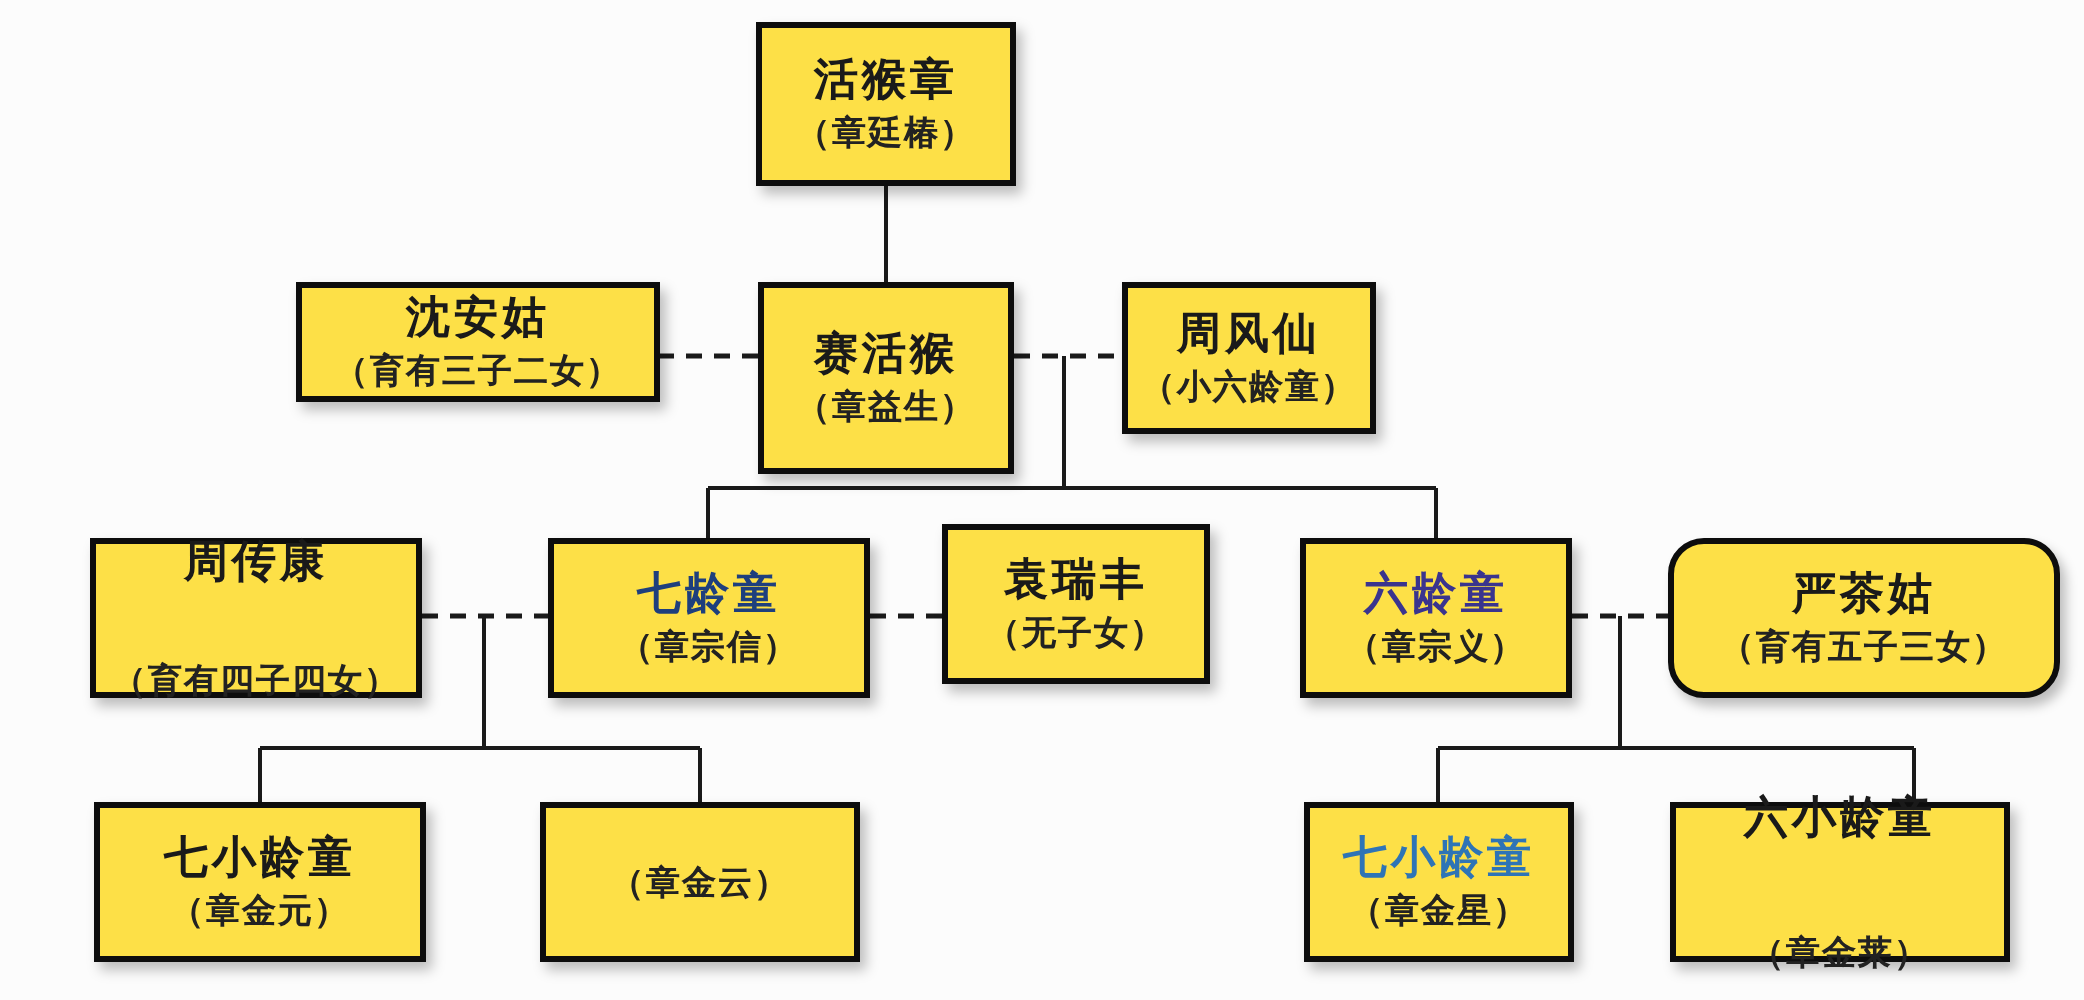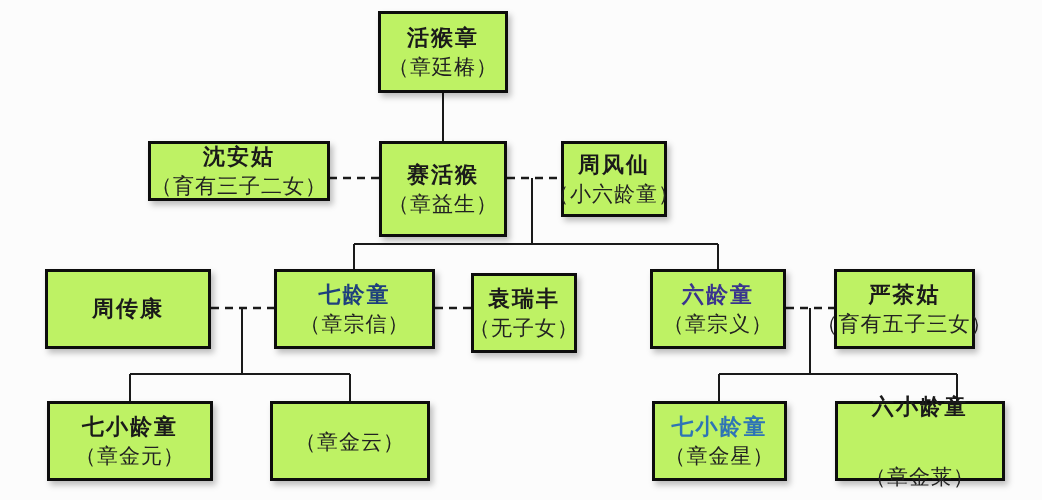--- a/index.html
+++ b/index.html
@@ -7,34 +7,34 @@
     position:relative;
     width:1042px;height:500px;
     background:#fcfcfc;
     overflow:hidden;
     font-family:"Liberation Sans","DejaVu Sans",sans-serif;
   }
   .lines{position:absolute;left:0;top:0;width:1042px;height:500px;}
   .node{
     position:absolute;
     box-sizing:border-box;
-    background:#bef264;
+    background:#fde047;
     border:3.5px solid #0d0d0d;
     box-shadow:3px 4px 6px rgba(0,0,0,0.25);
     display:flex;flex-direction:column;
     align-items:center;justify-content:center;
     gap:7px;
     z-index:2;
   }
   .pname{
     font-size:22px;font-weight:bold;color:#1a1a1a;
     letter-spacing:2px;line-height:1;white-space:nowrap;
   }
   .psub{
-    font-size:21px;font-weight:normal;color:#222222;
+    font-size:17px;font-weight:bold;color:#222222;
     letter-spacing:1px;line-height:1;white-space:nowrap;
   }
 </style>
 </head>
 <body>
 
 <div class="stage">
 
   <svg class="lines" width="1042" height="500" viewBox="0 0 1042 500" stroke="#1a1a1a" fill="none">
 
@@ -69,41 +69,42 @@
   </div>
 
   <div class="node" style="left:148px;top:141px;width:182px;height:60px;">
     <div class="pname" style="color: rgb(26, 26, 26);">沈安姑</div>
     <div class="psub">（育有三子二女）</div>
   </div>
   <div class="node" style="left:379px;top:141px;width:128px;height:96px;">
     <div class="pname" style="color: rgb(26, 26, 26);">赛活猴</div>
     <div class="psub">（章益生）</div>
   </div>
-  <div class="node" style="left:561px;top:141px;width:106px;height:76px;">
+  <div class="node" style="left:561px;top:141px;width:127px;height:76px;">
     <div class="pname" style="color: rgb(26, 26, 26);">周风仙</div>
     <div class="psub">（小六龄童）</div>
   </div>
 
   <div class="node" style="left:45px;top:269px;width:166px;height:80px;gap:40px;">
     <div class="pname" style="color: rgb(26, 26, 26);">周传康</div>
+    <div class="psub">（育有四子四女）</div>
   </div>
   <div class="node" style="left:274px;top:269px;width:161px;height:80px;">
     <div class="pname" style="color: rgb(30, 63, 125);">七龄童</div>
     <div class="psub">（章宗信）</div>
   </div>
-  <div class="node" style="left:471px;top:273px;width:106px;height:80px;">
+  <div class="node" style="left:471px;top:262px;width:134px;height:80px;">
     <div class="pname" style="color: rgb(26, 26, 26);">袁瑞丰</div>
     <div class="psub">（无子女）</div>
   </div>
   <div class="node" style="left:650px;top:269px;width:136px;height:80px;">
     <div class="pname" style="color: rgb(58, 52, 142);">六龄童</div>
     <div class="psub">（章宗义）</div>
   </div>
-  <div class="node" style="left:834px;top:269px;width:141px;height:80px;">
+  <div class="node" style="left:834px;top:269px;width:196px;height:80px;border-radius:18px;">
     <div class="pname" style="color: rgb(26, 26, 26);">严茶姑</div>
     <div class="psub">（育有五子三女）</div>
   </div>
 
   <div class="node" style="left:47px;top:401px;width:166px;height:80px;">
     <div class="pname" style="color: rgb(26, 26, 26);">七小龄童</div>
     <div class="psub">（章金元）</div>
   </div>
   <div class="node" style="left:270px;top:401px;width:160px;height:80px;">
     <div class="psub">（章金云）</div>

